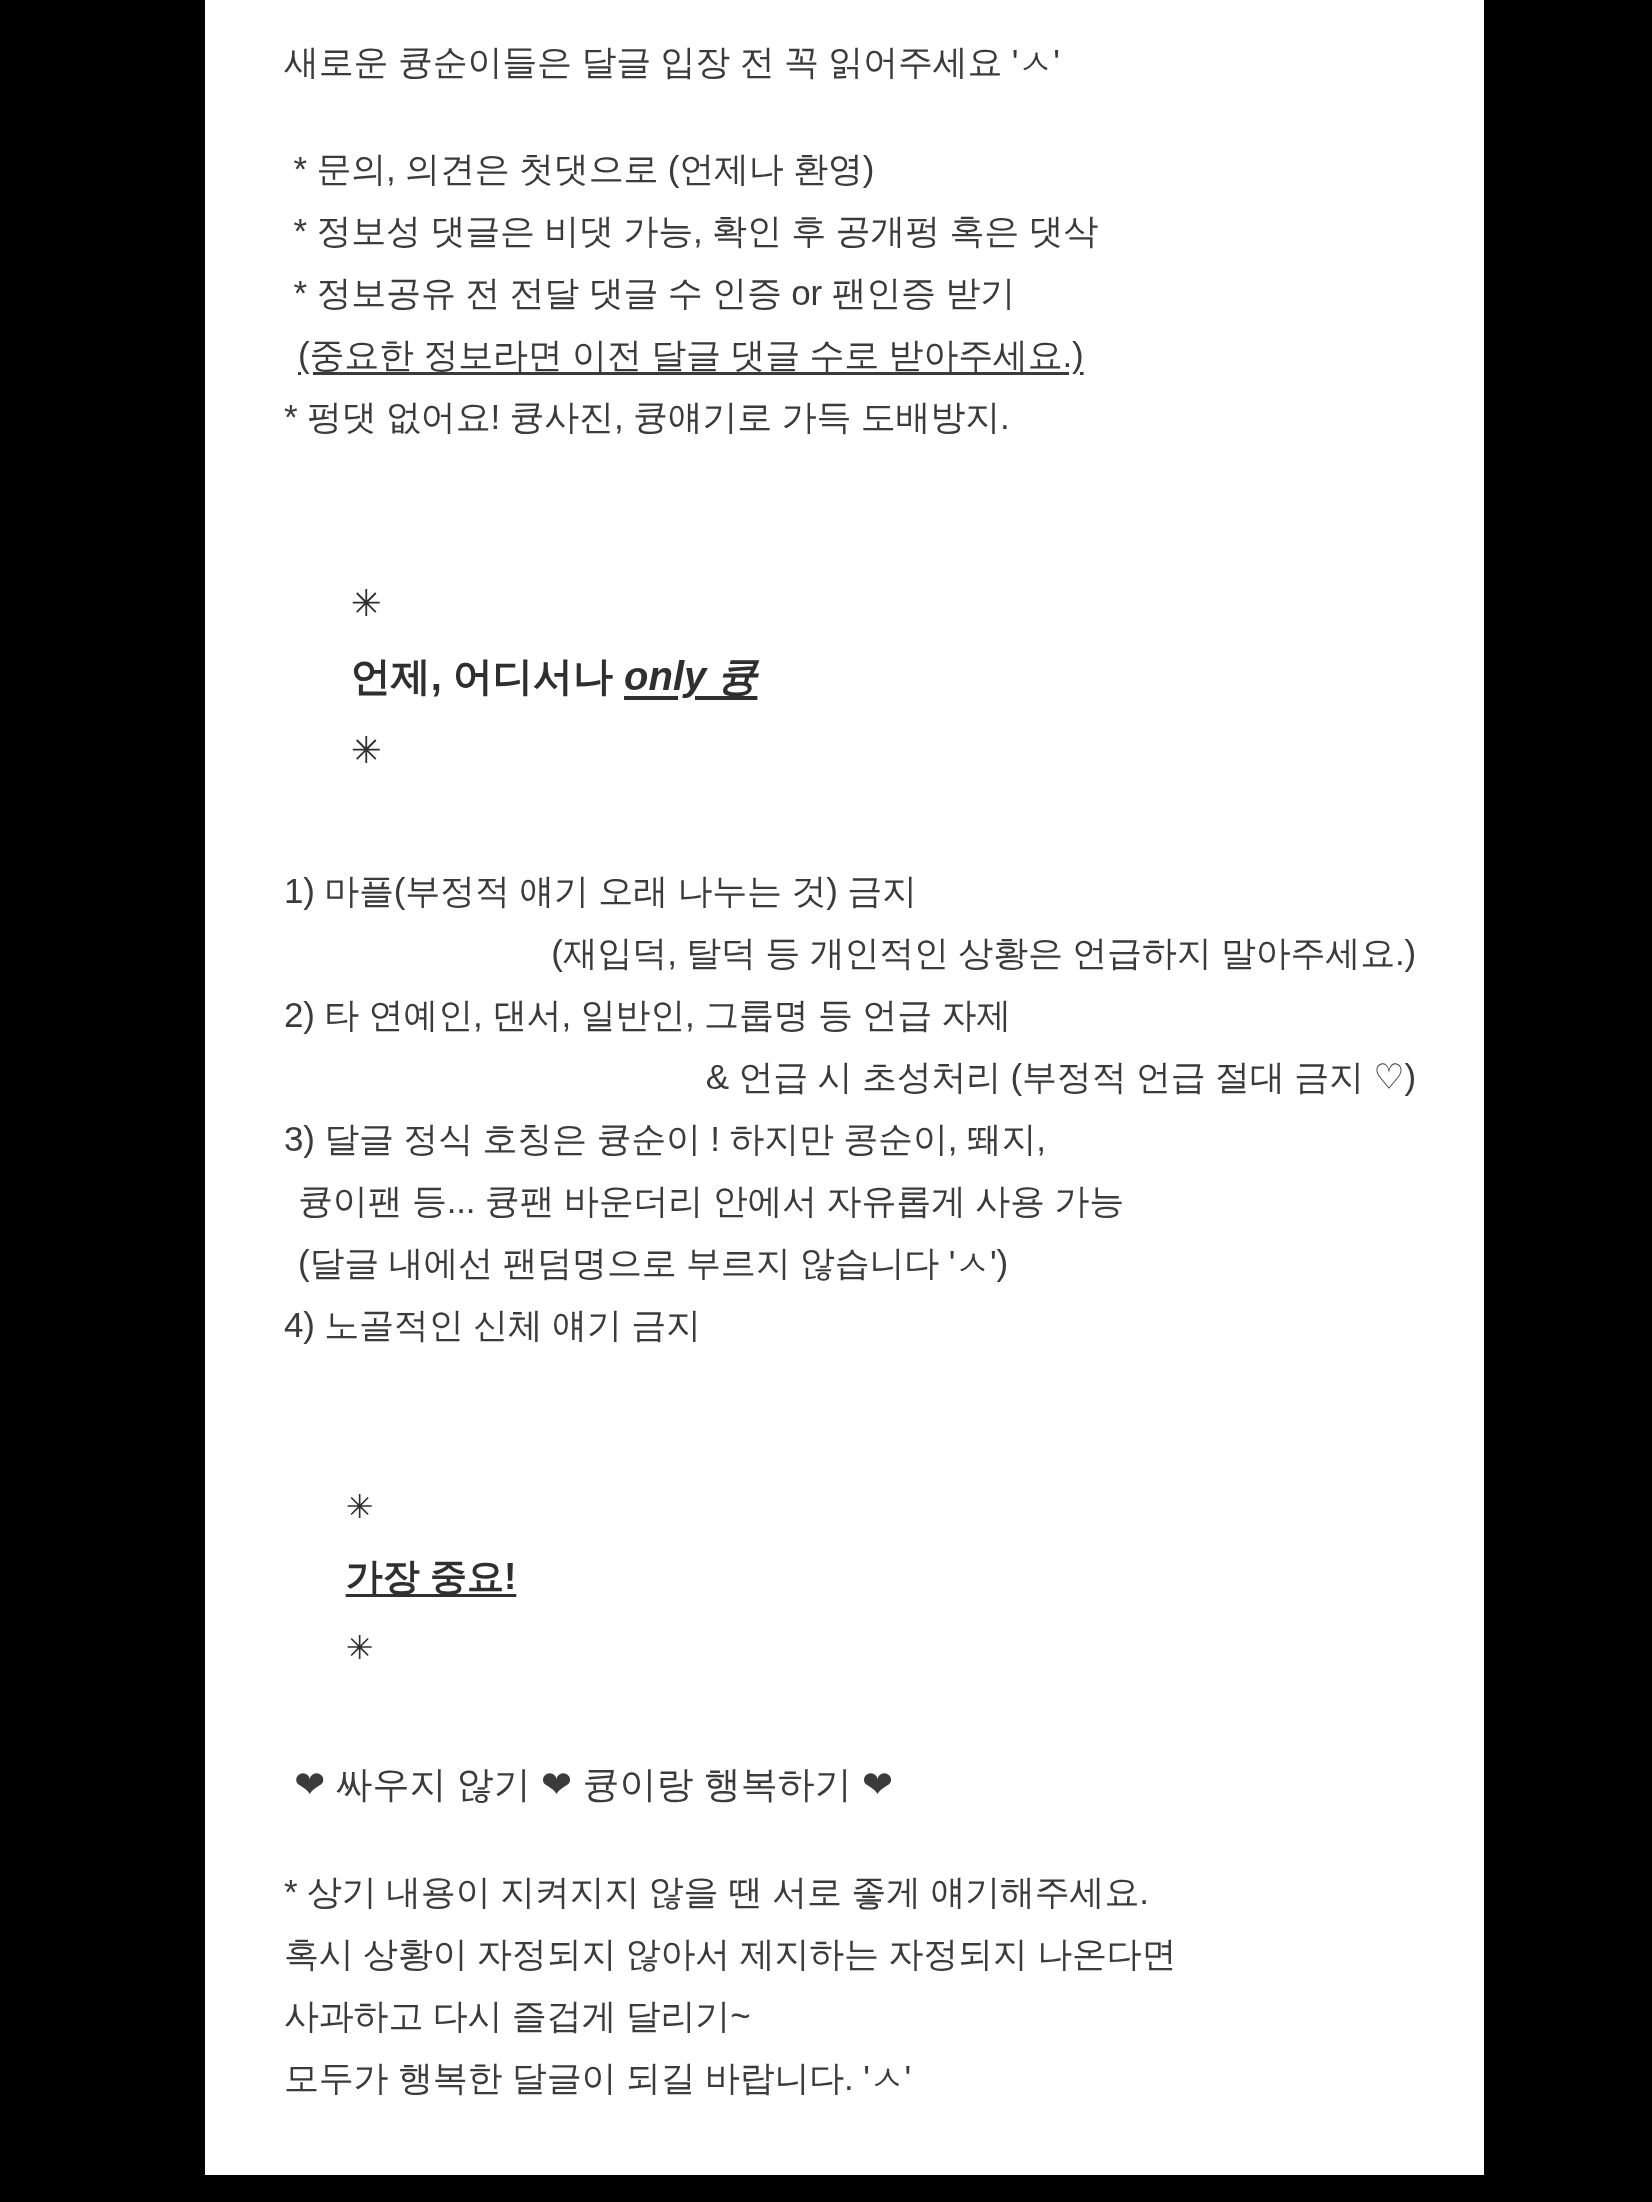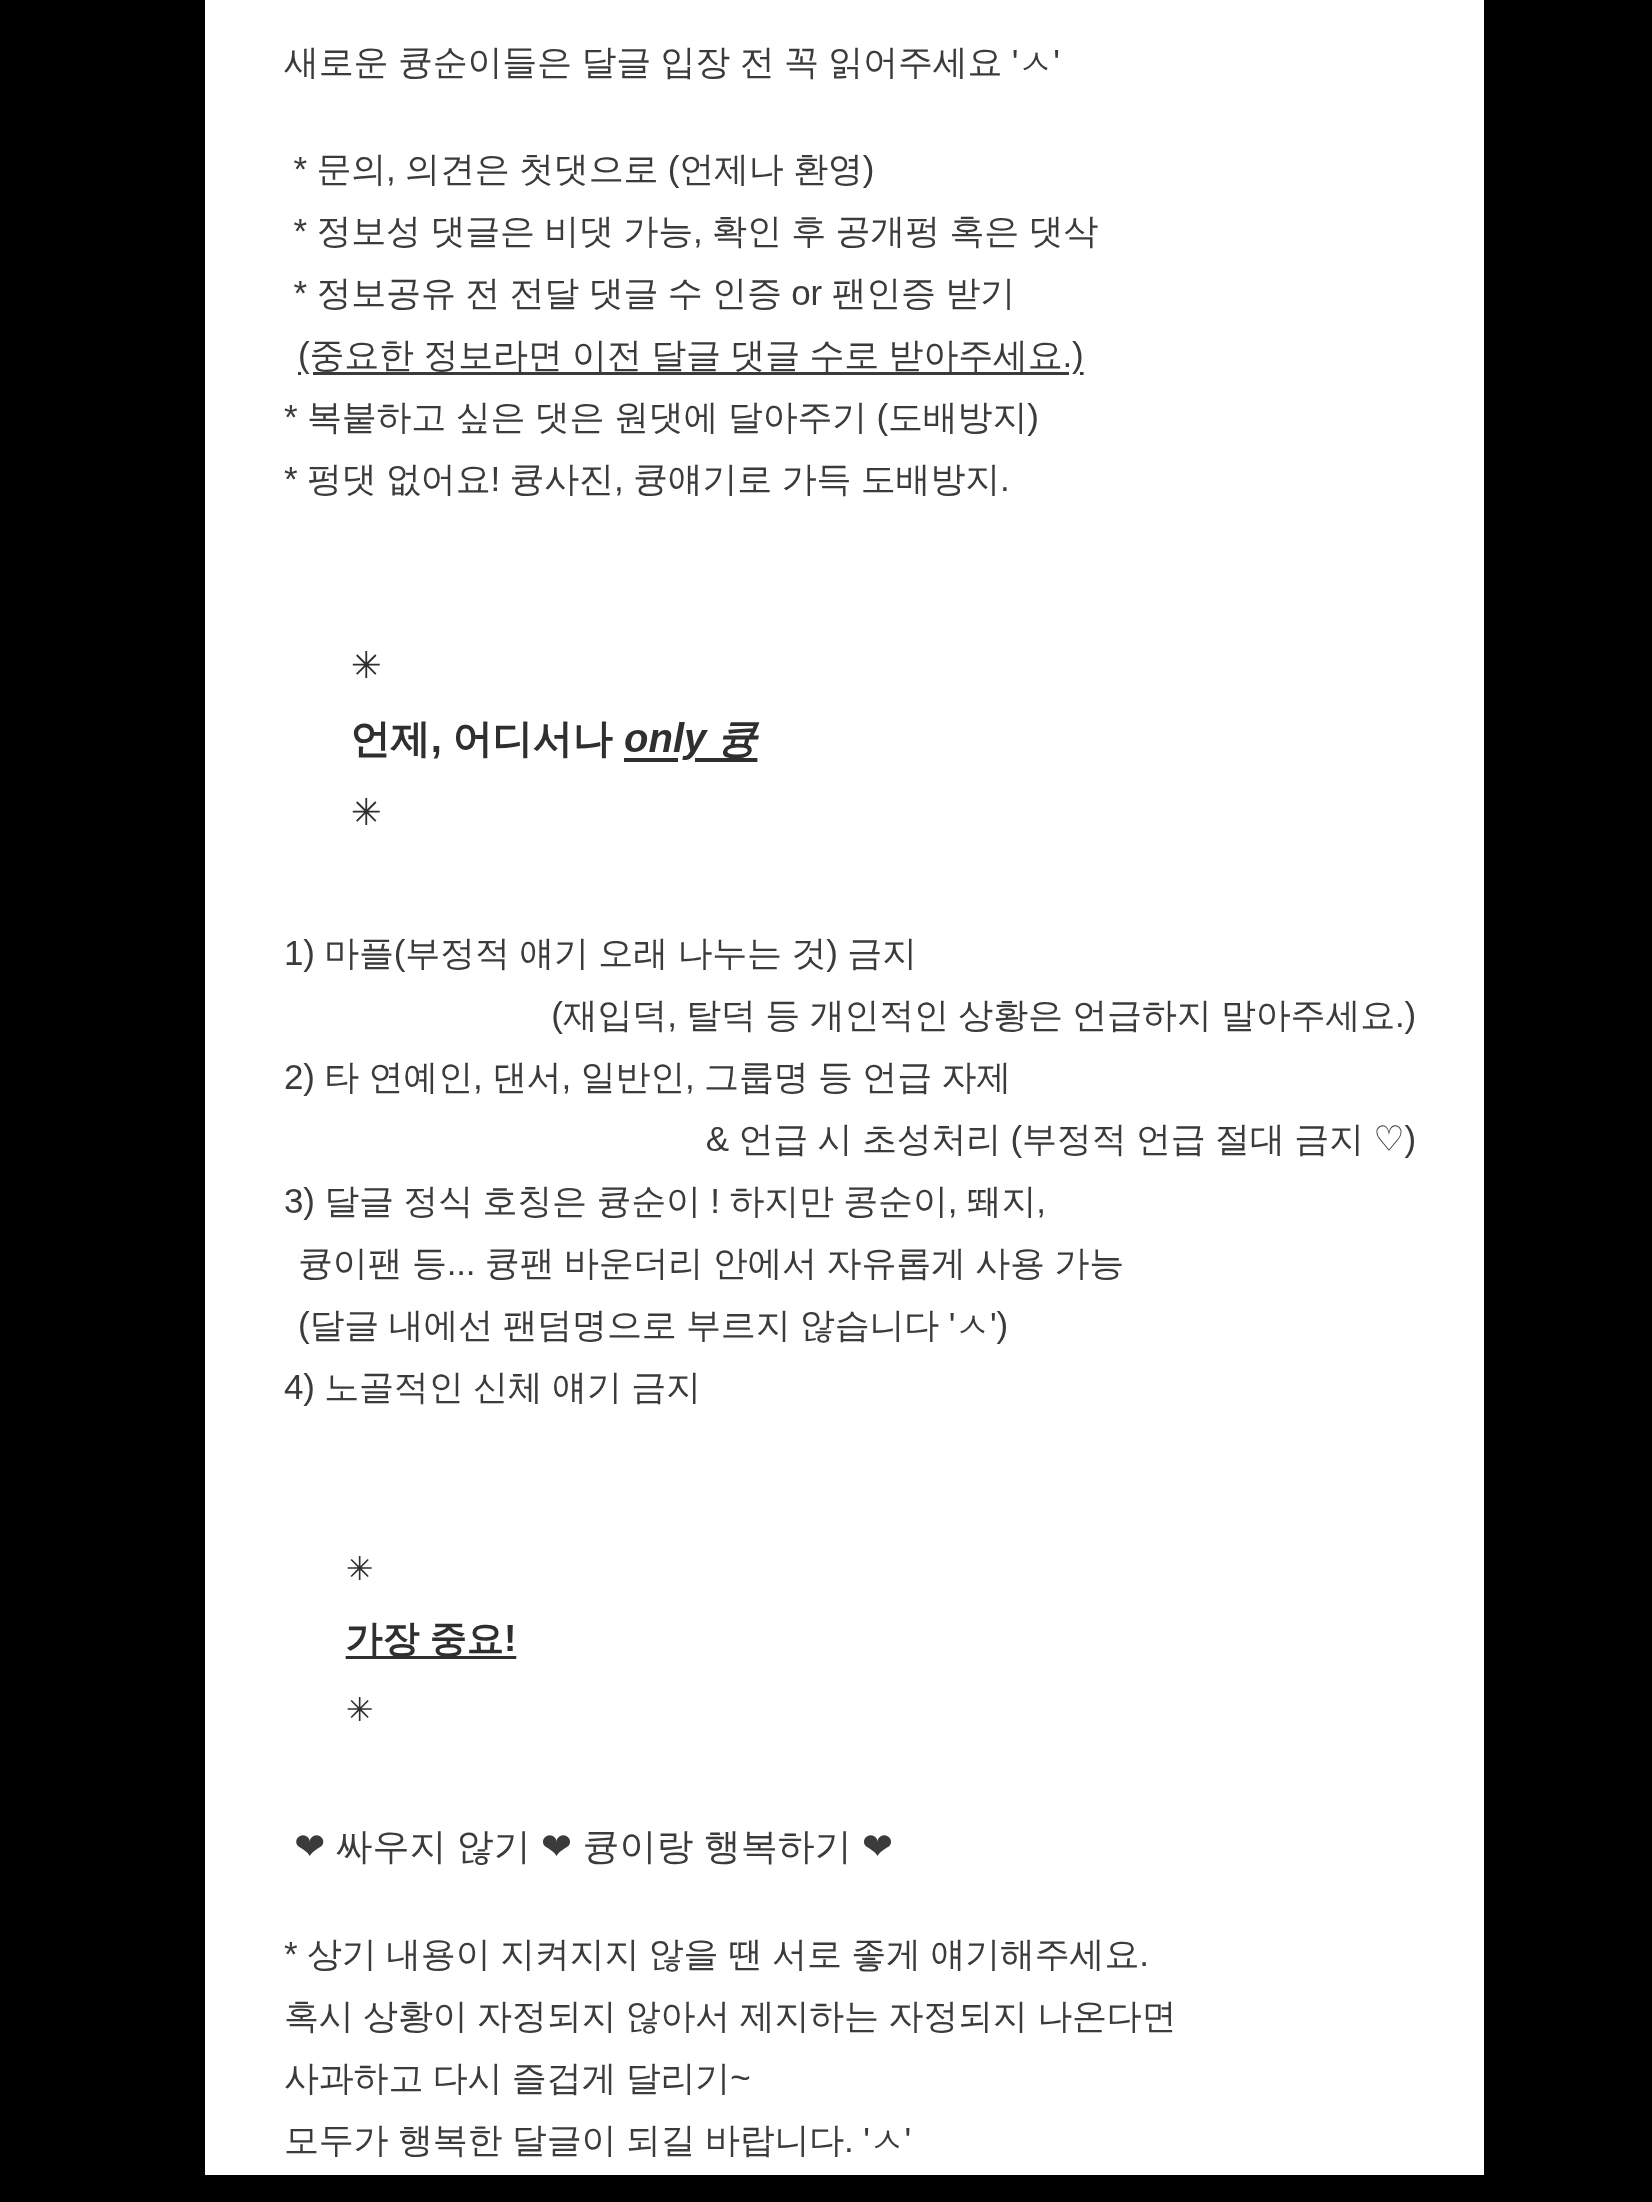--- a/index.html
+++ b/index.html
@@ -92,21 +92,20 @@
   <div class="sheet">
 
     <div class="line">새로운 큥순이들은 달글 입장 전 꼭 읽어주세요 'ㅅ'</div>
 
     <div class="line spacer"></div>
 
     <div class="line"> * 문의, 의견은 첫댓으로 (언제나 환영)</div>
     <div class="line"> * 정보성 댓글은 비댓 가능, 확인 후 공개펑 혹은 댓삭</div>
     <div class="line"> * 정보공유 전 전달 댓글 수 인증 or 팬인증 받기</div>
     <div class="line indent-1"><span class="u-full">(중요한 정보라면 이전 달글 댓글 수로 받아주세요.)</span></div>
-    <div class="line">* 복붙하고 싶은 댓은 원댓에 달아주기 (도배방지)</div>
     <div class="line">* 펑댓 없어요! 큥사진, 큥얘기로 가득 도배방지.</div>
 
     <div class="line spacer"></div>
 
     <div class="heading">
       <span class="star">✳</span>
       <span>언제, 어디서나 </span><span class="ital-underline">only 큥</span>
       <span class="star">✳</span>
     </div>
 

